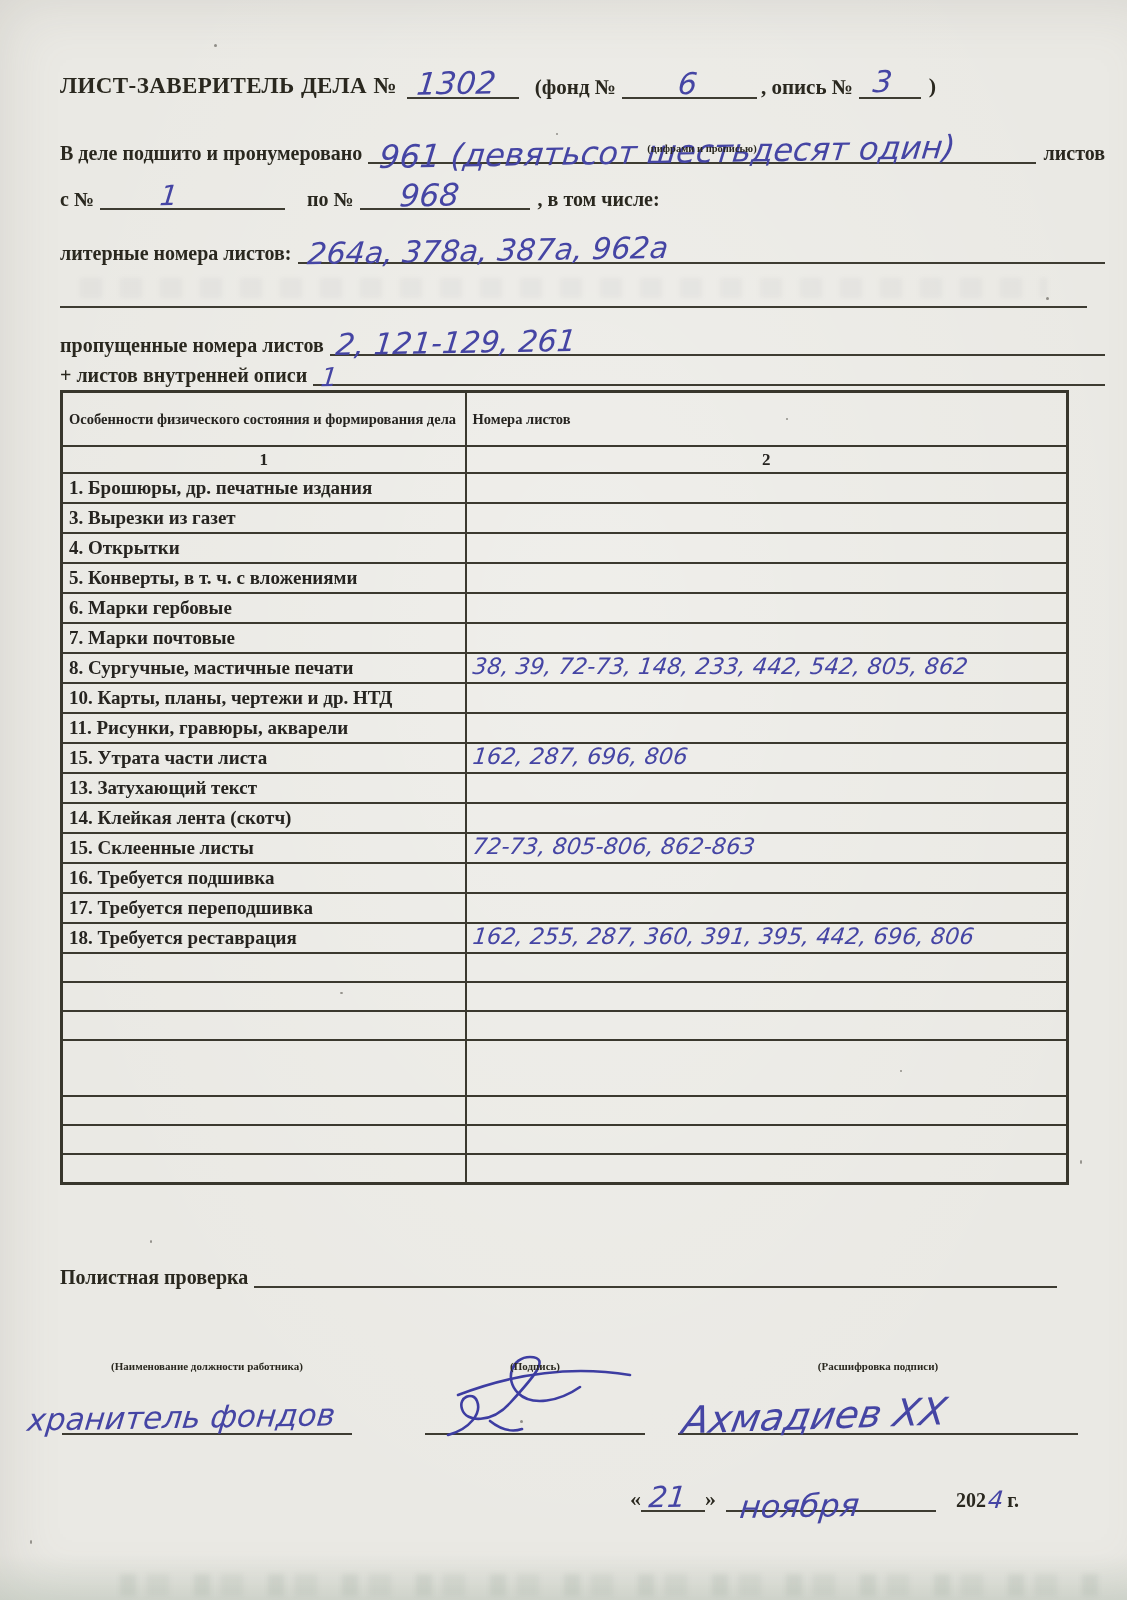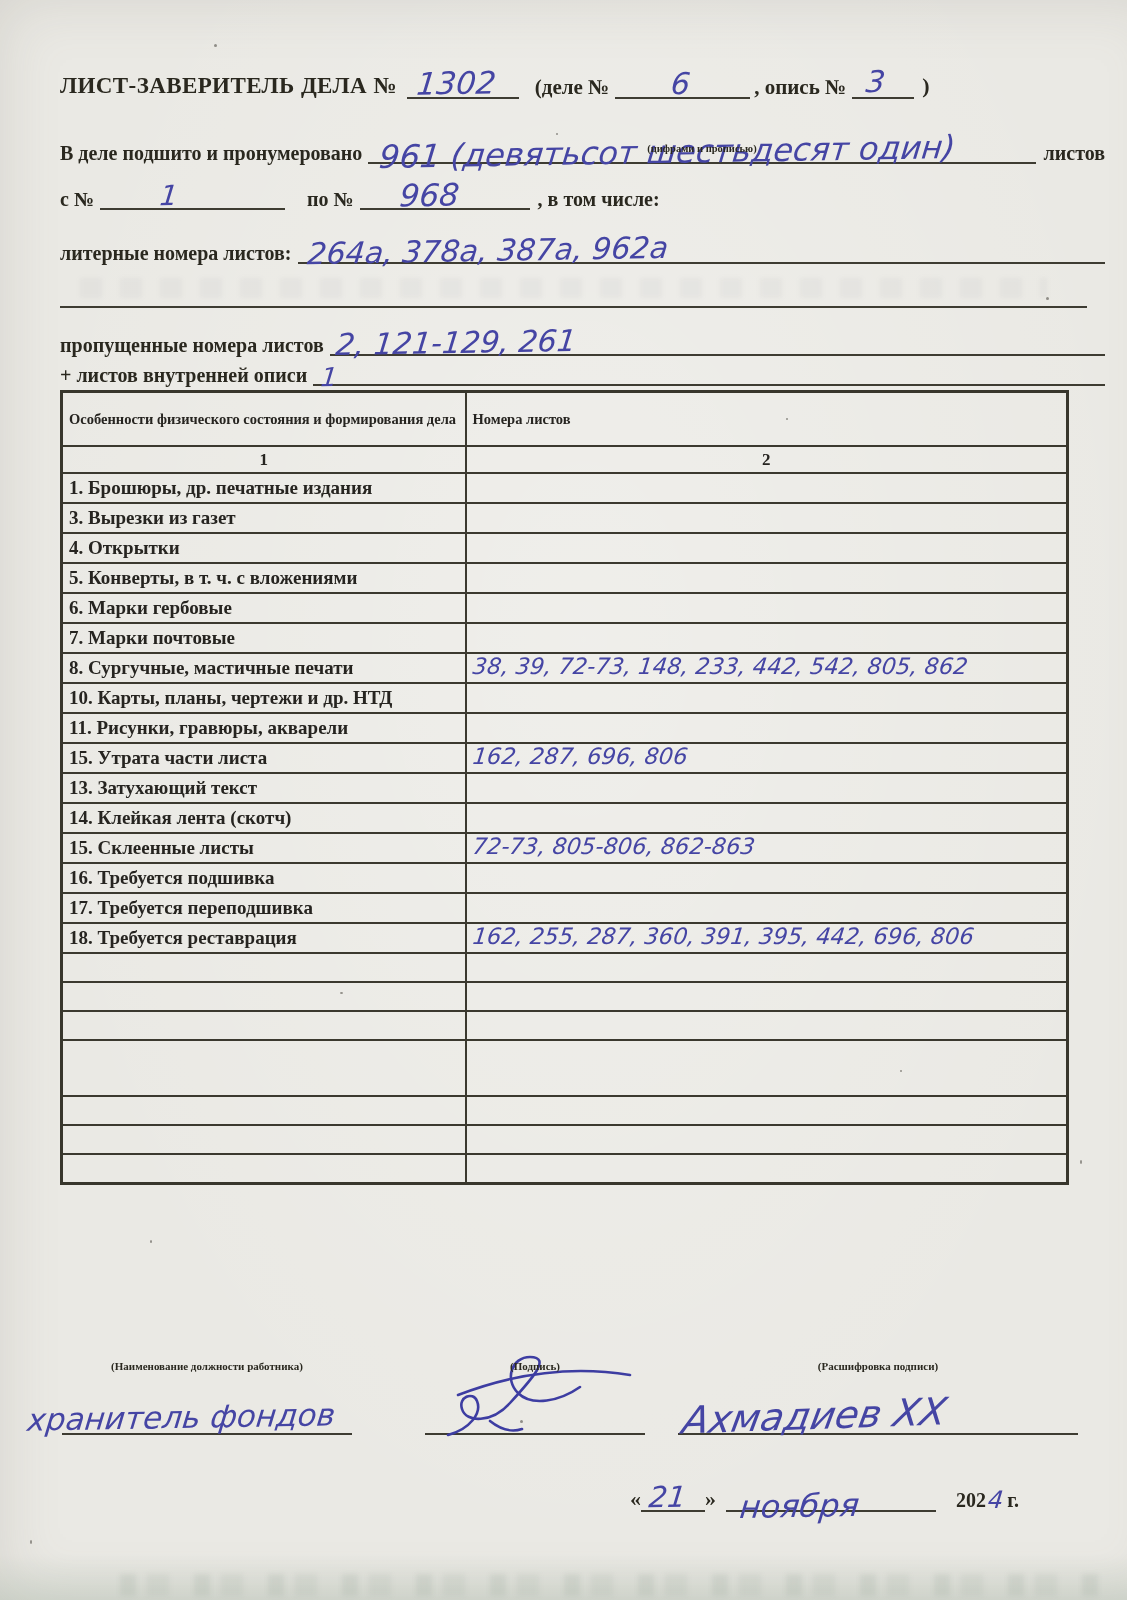--- a/index.html
+++ b/index.html
@@ -90,21 +90,21 @@
 </head>
 <body>
 
 <div class="page">
 
   <div class="line" style="top:52px;">
     <span class="printed" style="font-size:23px;letter-spacing:.4px;margin-right:10px;">ЛИСТ-ЗАВЕРИТЕЛЬ ДЕЛА №</span>
     <span class="fill" style="width:112px;">
       <span class="hw hw-in" style="font-size:31px;left:10px;bottom:-2px;">1302</span>
     </span>
-    <span class="printed lbl" style="font-size:21px;margin-left:16px;">(деле №</span>
+    <span class="printed lbl" style="font-size:21px;margin-left:16px;">(фонд №</span>
     <span class="fill" style="width:135px;">
       <span class="hw hw-in" style="font-size:30px;left:56px;bottom:-2px;">6</span>
     </span>
     <span class="printed lbl" style="font-size:21px;margin-left:4px;margin-top:24px;">, опись №</span>
     <span class="fill" style="width:62px;">
       <span class="hw hw-in" style="font-size:30px;left:14px;bottom:0px;">3</span>
     </span>
     <span class="printed" style="font-size:22px;margin-left:8px;">)</span>
   </div>
 
@@ -256,20 +256,24 @@
           <td></td>
         </tr>
     <tr class="empty">
           <td></td>
           <td></td>
         </tr>
   </tbody>
     </table>
 
 
+  <div class="line" style="top:1262px;right:110px;">
+    <span class="printed lbl">Полистная проверка</span>
+    <span class="fill grow"></span>
+  </div>
 
   <div class="sigcol" style="left:62px;width:290px;top:1355px;height:78px;">
     <span class="hw hw-in" style="font-size:31px;left:-34px;bottom:0;">хранитель фондов</span>
     <span class="cap">(Наименование должности работника)</span>
   </div>
 
   <div class="sigcol" style="left:425px;width:220px;top:1355px;height:78px;">
     <svg width="210" height="90" viewBox="0 0 210 90" style="position:absolute;bottom:-8px;left:5px;">
       <g fill="none" stroke="#3d3da2" stroke-width="2.6" stroke-linecap="round">
         <path d="M18,84 C40,78 52,62 47,50 C43,40 28,46 32,58 C36,72 62,72 80,52 C102,28 122,6 100,6 C82,6 74,28 88,42 C102,56 130,50 150,36"></path>

